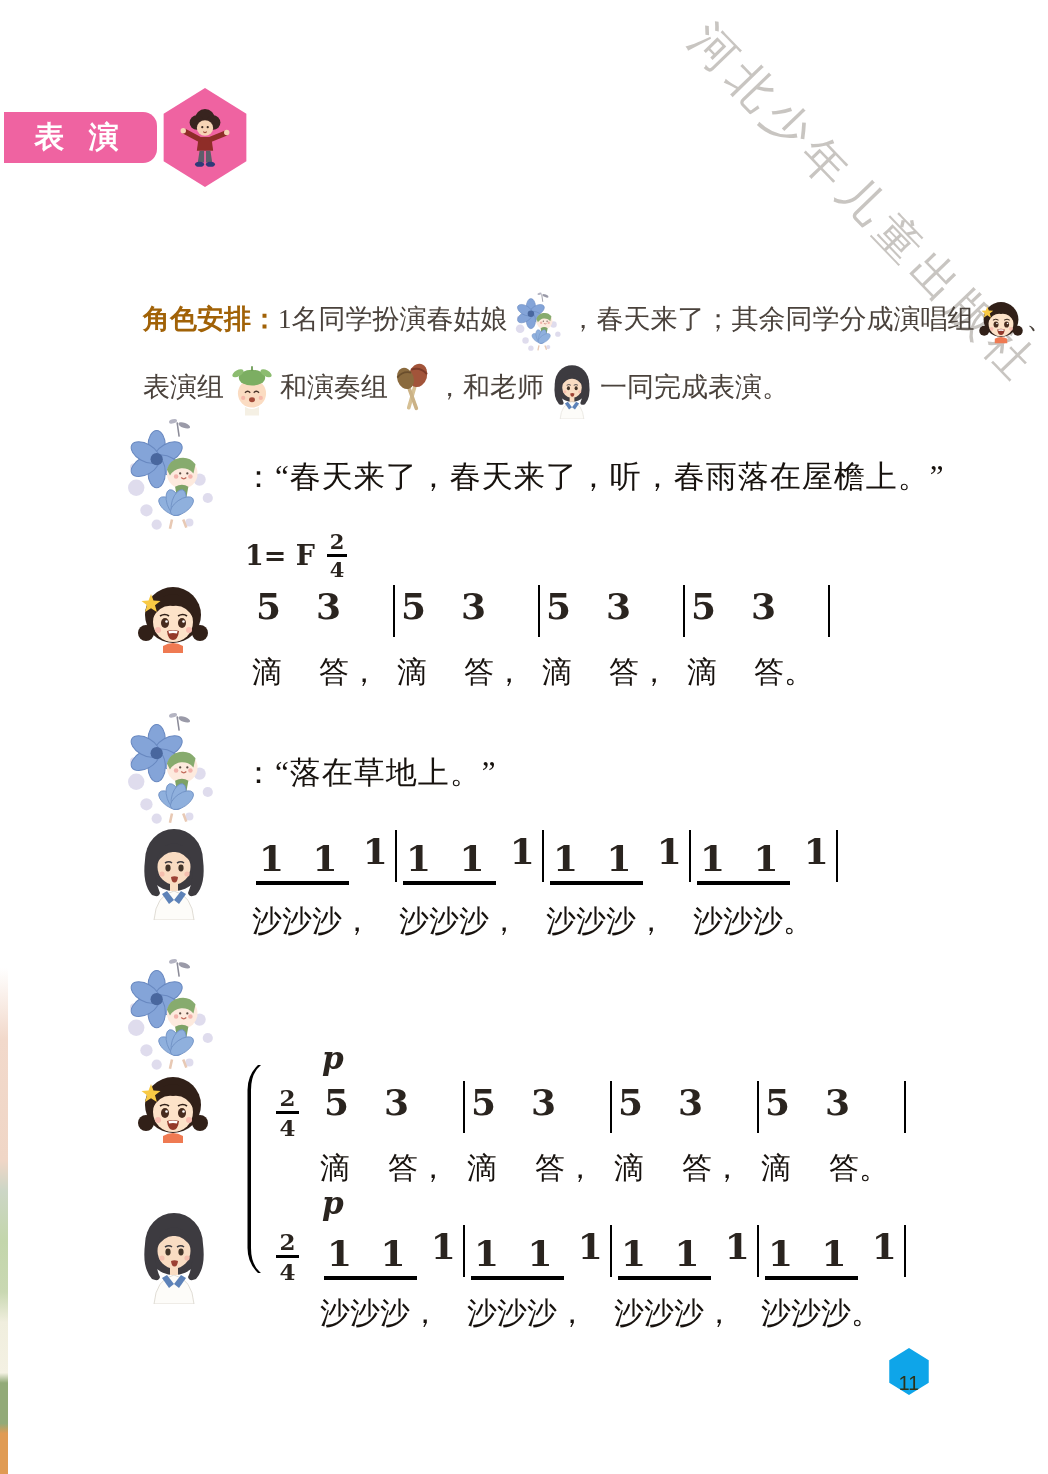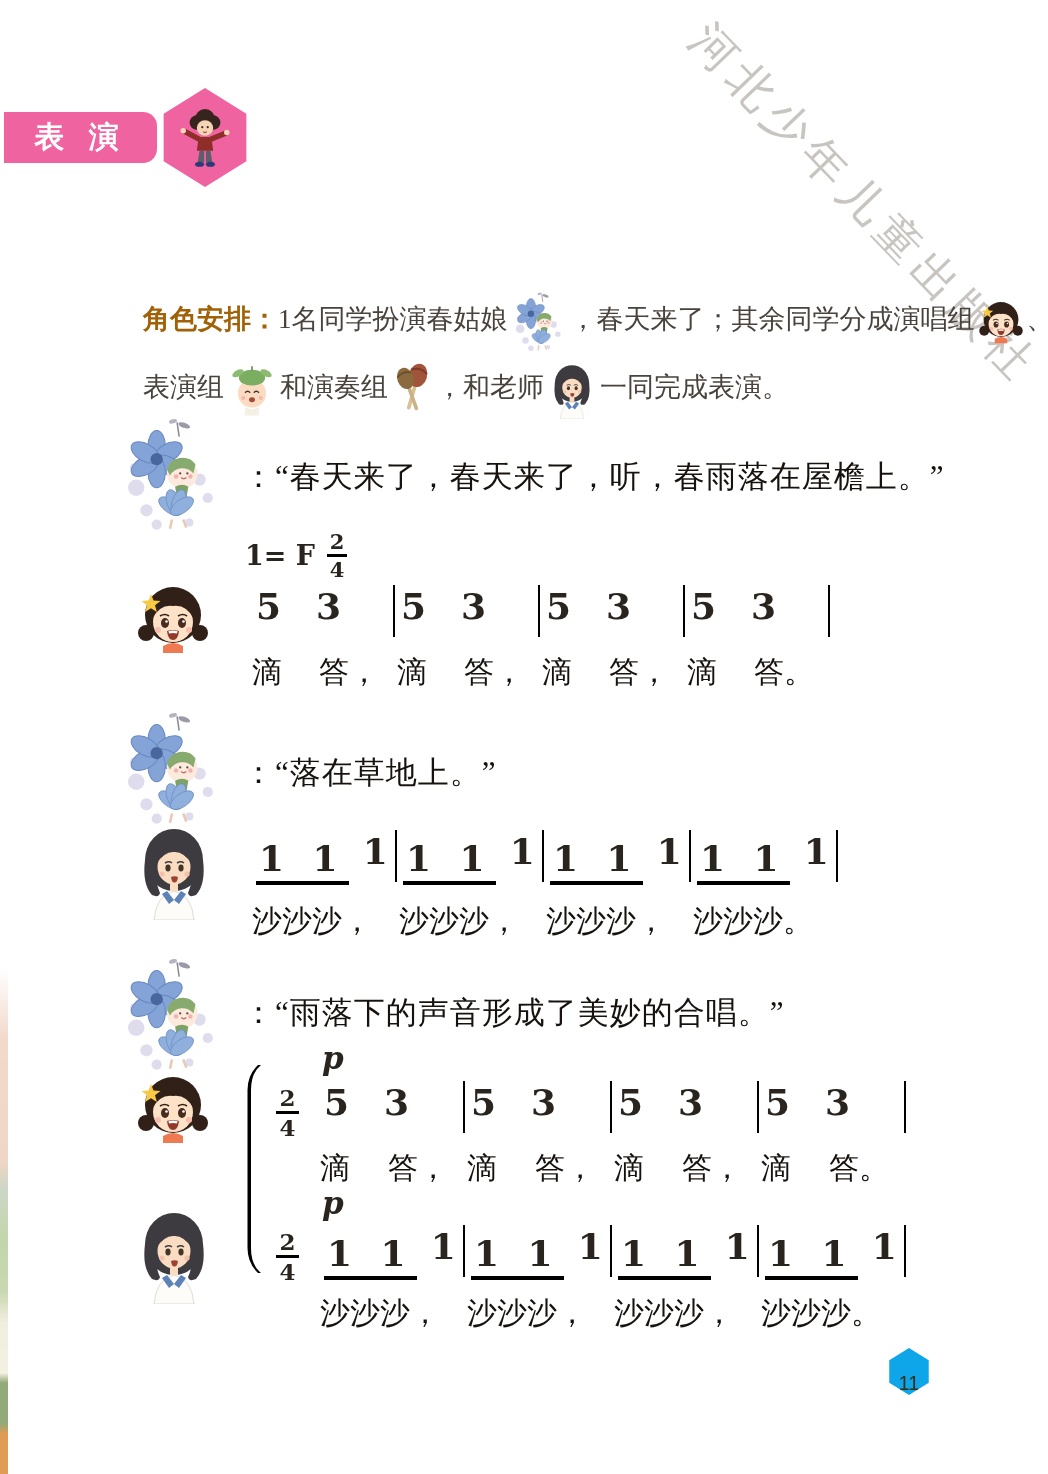--- a/index.html
+++ b/index.html
@@ -327,21 +327,20 @@
   <div class="lyrics-row" style="left:250px;top:901px;">
     <div class="lm2"><span>沙沙沙，</span></div>
     <div class="lm2"><span>沙沙沙，</span></div>
     <div class="lm2"><span>沙沙沙，</span></div>
     <div class="lm2"><span>沙沙沙。</span></div>
   </div>
 
   <svg class="fairy" style="top:956px;" viewBox="0 0 90 115">
       <use href="#sym-fairy"></use>
     </svg>
-  <div class="speech" style="top:992px;">：“雨落下的声音形成了美妙的合唱。”</div>
 
   <svg class="bracket" width="16" height="210" viewBox="0 0 16 210">
     <path d="M15 1 Q5 9 5 26 L5 184 Q5 201 15 209 L12 209 Q1.5 199 1.5 184 L1.5 26 Q1.5 11 12 1 Z" fill="#000"></path>
   </svg>
 
   <svg style="position:absolute;left:136px;top:1068px;" width="74" height="82" viewBox="0 0 74 80">
       <use href="#sym-girl"></use>
     </svg>
   <div class="dyn" style="left:322px;top:1040px;">p</div>
   <div class="ts-big" style="left:276px;top:1086px;">

